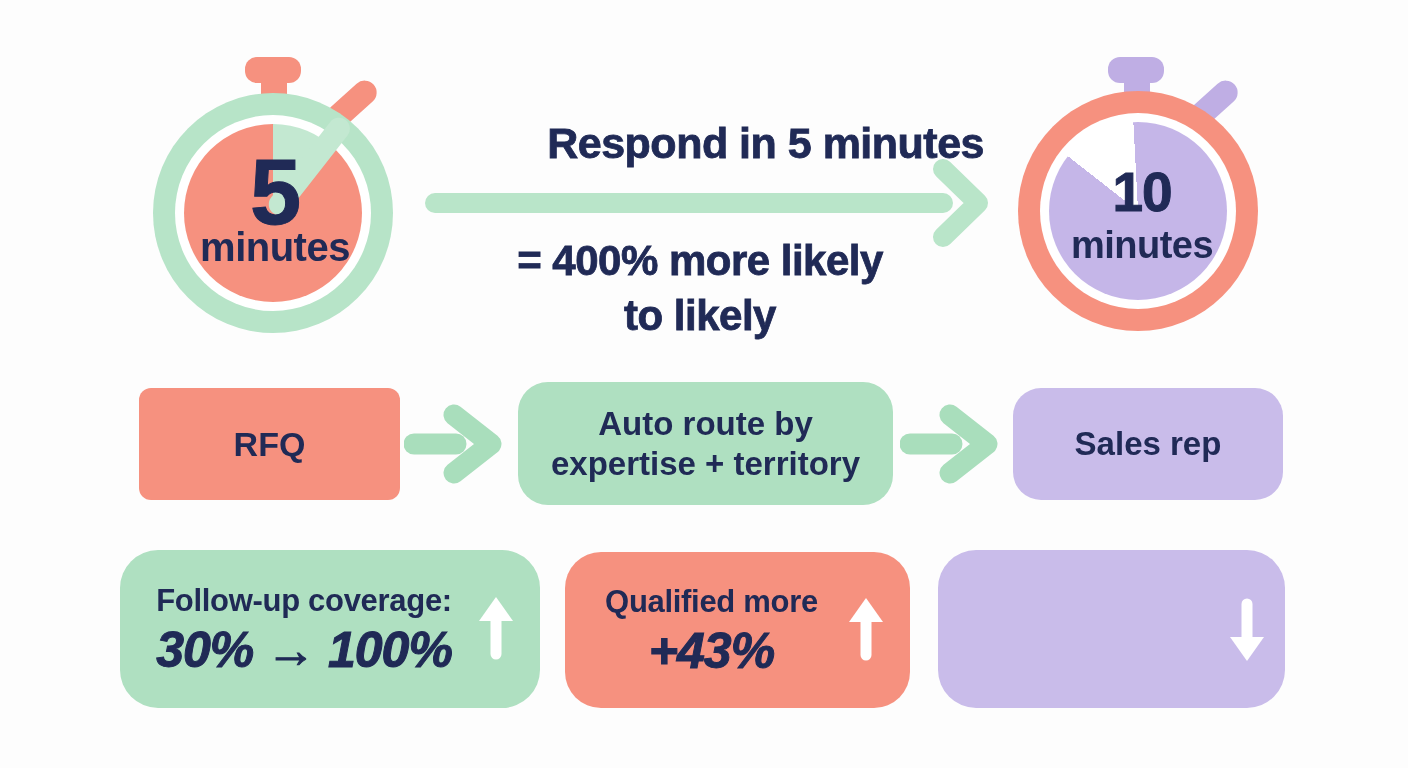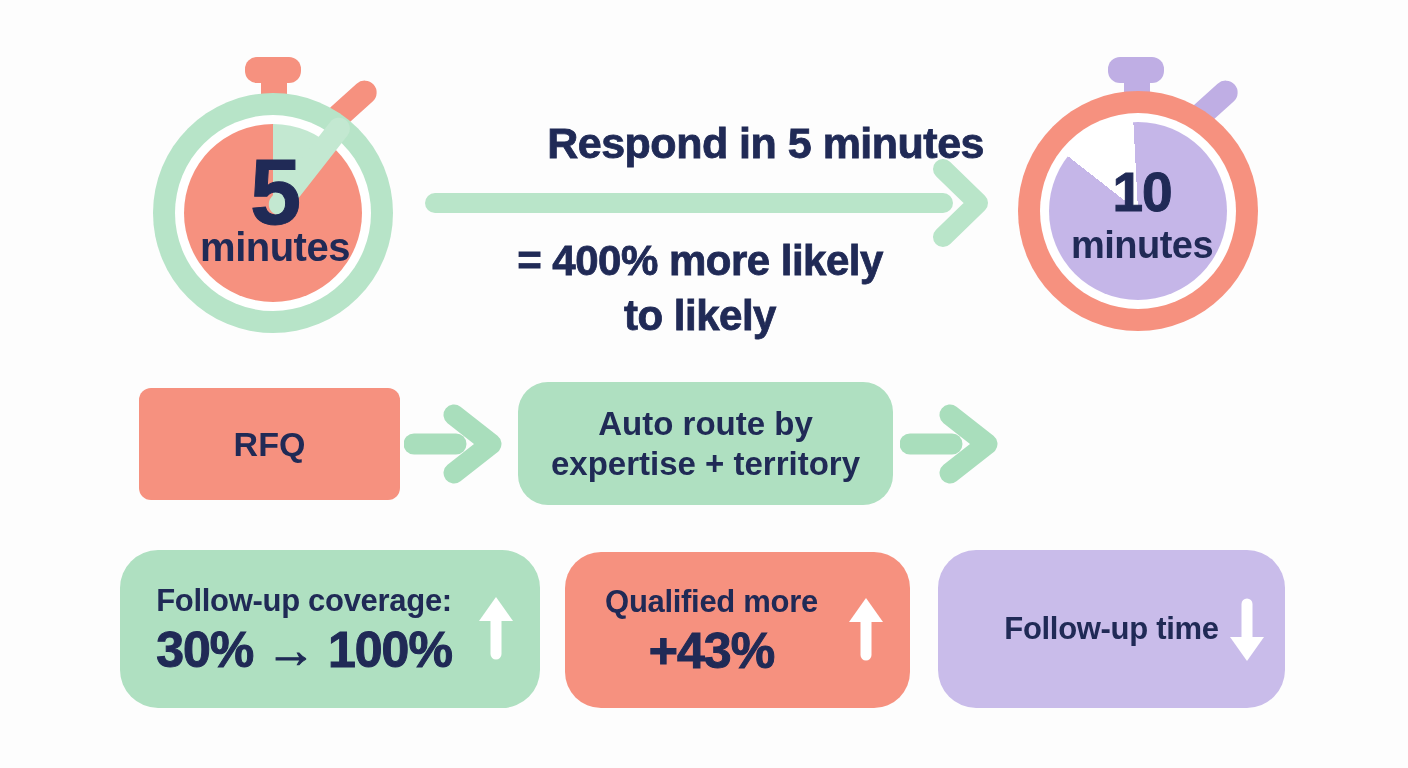--- a/index.html
+++ b/index.html
@@ -106,21 +106,21 @@
   .stat-purple { left: 938px; top: 550px; width: 347px; height: 158px; border-radius: 38px; background: var(--purple, #C9BCEA); }
   .stat-text {
     position: absolute; inset: 0;
     display: flex; flex-direction: column; align-items: center; justify-content: center;
     gap: 5px; text-align: center;
   }
   .stat-green .stat-text, .stat-coral .stat-text { padding-right: 52px; }
   .stat-title { font-size: 31px; font-weight: 700; letter-spacing: -0.3px; }
   .stat-value {
     font-size: 50px; line-height: 52px; font-weight: 700;
-    -webkit-text-stroke: 1px currentColor; letter-spacing: -1px;
+    -webkit-text-stroke: 1px currentColor; letter-spacing: -1px; font-style: italic;
   }
   .trend-icon { position: absolute; right: 24px; top: 50%; transform: translateY(-50%); }
   .stat-purple .trend-icon { right: 18px; }
 </style>
 </head>
 <body>
 
 <div class="canvas">
 
   <div class="stopwatch sw-left">
@@ -170,20 +170,23 @@
   <div class="flow-box flow-route">
     <span>Auto route by</span>
     <span>expertise + territory</span>
   </div>
 
   <svg class="flow-arrow flow-arrow-2" width="100" height="80" viewBox="0 0 100 80">
     <line x1="10" y1="40" x2="52" y2="40" stroke="#A9DEBC" stroke-width="21" stroke-linecap="round"></line>
     <polyline points="50,11 87,40 50,69" fill="none" stroke="#A9DEBC" stroke-width="21" stroke-linecap="round" stroke-linejoin="round"></polyline>
   </svg>
 
+  <div class="flow-box flow-sales">
+    <span>Sales rep</span>
+  </div>
 
   <div class="stat-box stat-green">
     <div class="stat-text">
       <div class="stat-title">Follow-up coverage:</div>
       <div class="stat-value">30% → 100%</div>
     </div>
     <svg class="trend-icon" width="40" height="68" viewBox="0 0 40 68">
       <line x1="20" y1="24" x2="20" y2="59" stroke="#FFFFFF" stroke-width="11" stroke-linecap="round"></line>
       <polygon points="20,2 3,26 37,26" fill="#FFFFFF"></polygon>
     </svg>
@@ -195,21 +198,20 @@
       <div class="stat-value">+43%</div>
     </div>
     <svg class="trend-icon" width="40" height="68" viewBox="0 0 40 68">
       <line x1="20" y1="24" x2="20" y2="59" stroke="#FFFFFF" stroke-width="11" stroke-linecap="round"></line>
       <polygon points="20,2 3,26 37,26" fill="#FFFFFF"></polygon>
     </svg>
   </div>
 
   <div class="stat-box stat-purple">
     <div class="stat-text">
-      <div class="stat-title">Follow-up time</div>
     </div>
     <svg class="trend-icon" width="40" height="68" viewBox="0 0 40 68">
       <line x1="20" y1="9" x2="20" y2="44" stroke="#FFFFFF" stroke-width="11" stroke-linecap="round"></line>
       <polygon points="20,66 3,42 37,42" fill="#FFFFFF"></polygon>
     </svg>
   </div>
 
 </div>
 
 </body></html>

